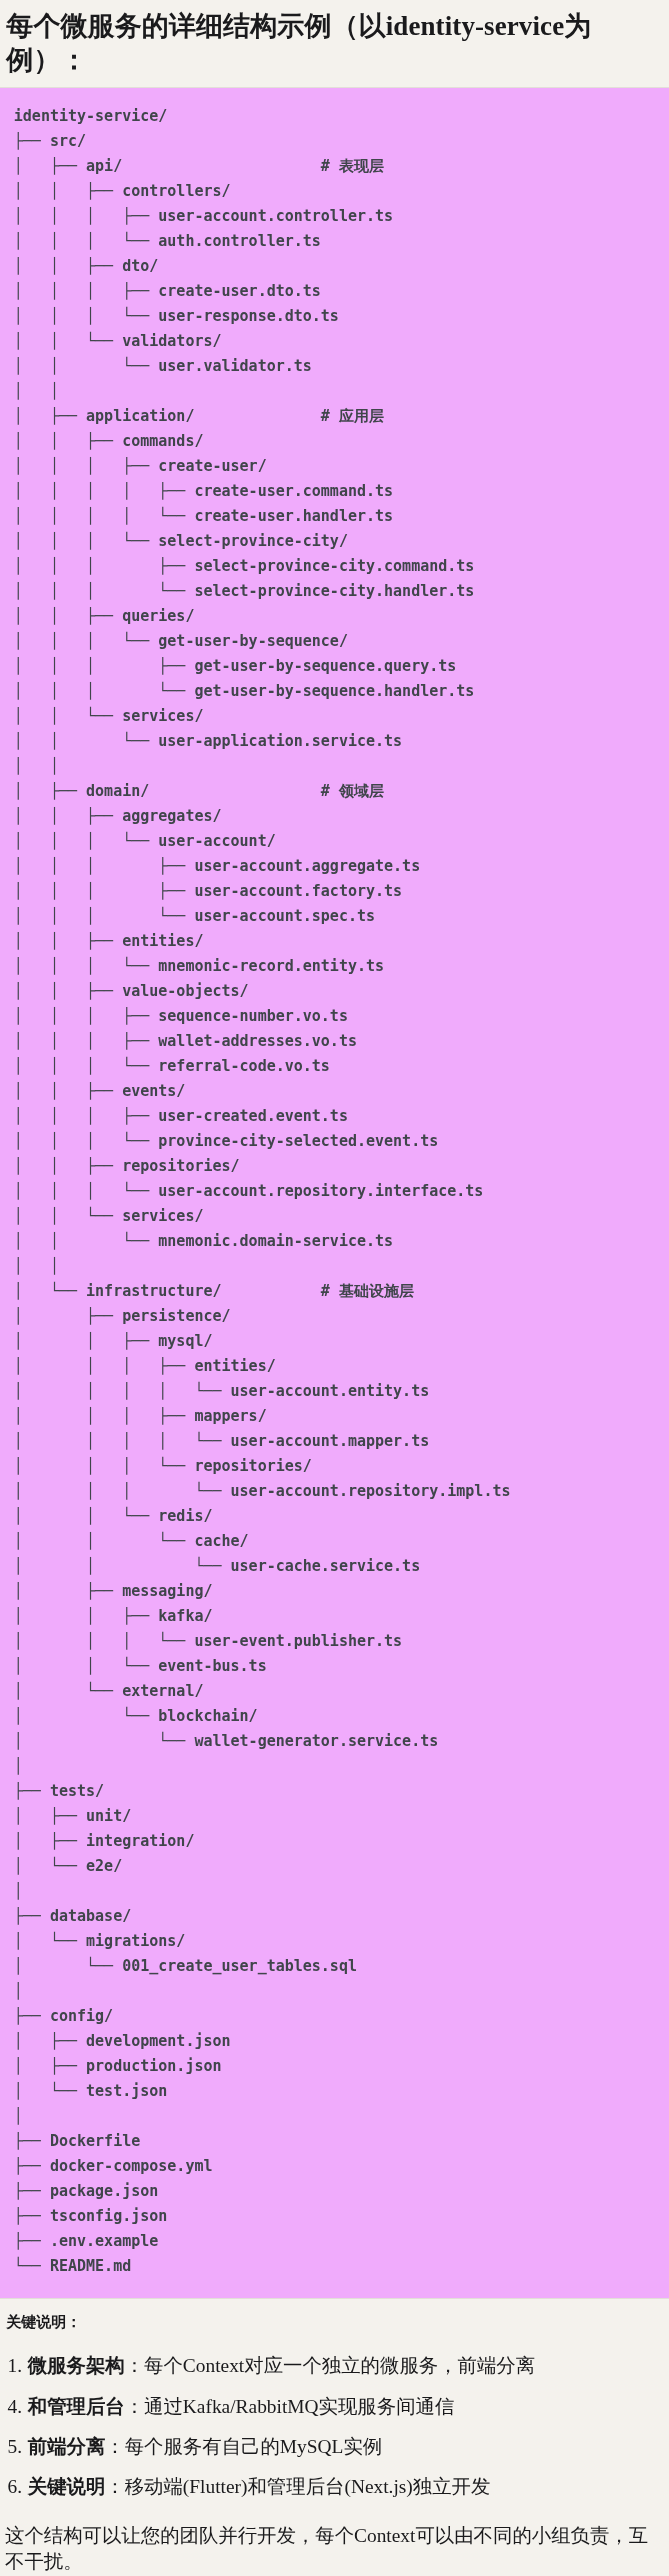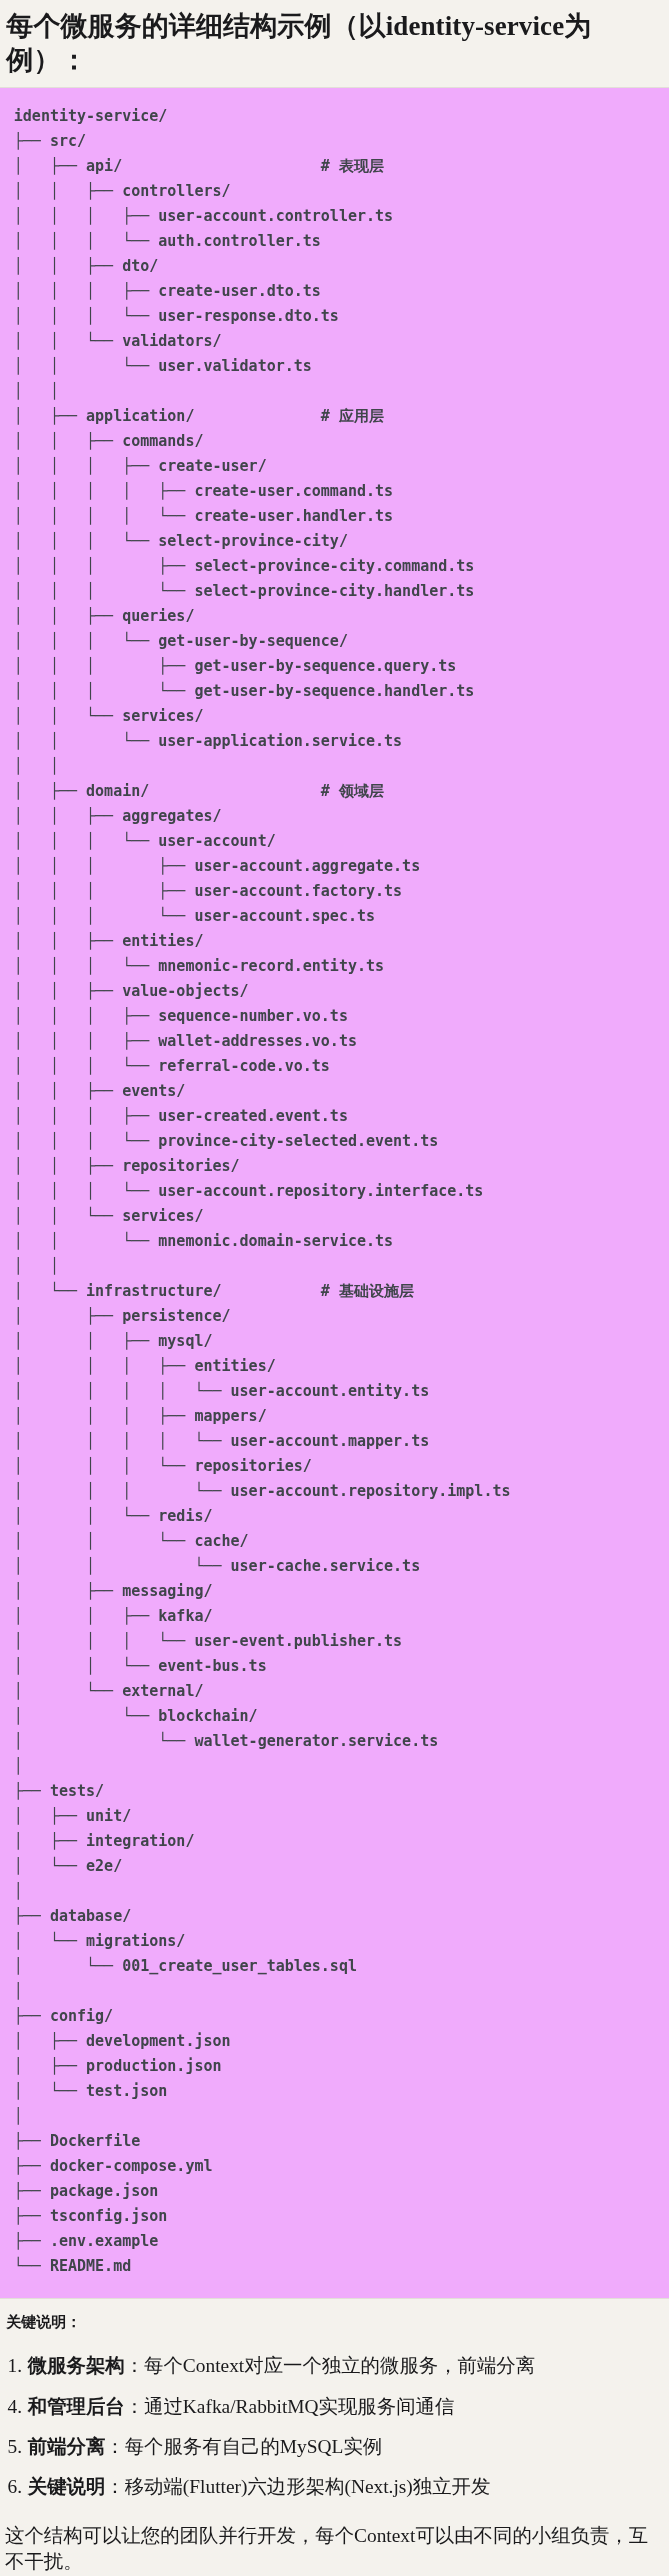--- a/index.html
+++ b/index.html
@@ -169,20 +169,20 @@
 
     <div class="note-item">
       <span class="note-num">4.</span><span class="note-term">和管理后台</span><span class="note-sep">：</span><span class="note-desc">通过Kafka/RabbitMQ实现服务间通信</span>
     </div>
 
     <div class="note-item">
       <span class="note-num">5.</span><span class="note-term">前端分离</span><span class="note-sep">：</span><span class="note-desc">每个服务有自己的MySQL实例</span>
     </div>
 
     <div class="note-item">
-      <span class="note-num">6.</span><span class="note-term">关键说明</span><span class="note-sep">：</span><span class="note-desc">移动端(Flutter)六边形架构(Next.js)独立开发</span>
+      <span class="note-num">6.</span><span class="note-term">关键说明</span><span class="note-sep">：</span><span class="note-desc">移动端(Flutter)和管理后台(Next.js)独立开发</span>
     </div>
 
     <p class="footer-para">这个结构可以让您的团队并行开发，每个Context可以由不同的小组负责，互不干扰。</p>
   </div>
 
 </div>
 
 
 </body></html>

